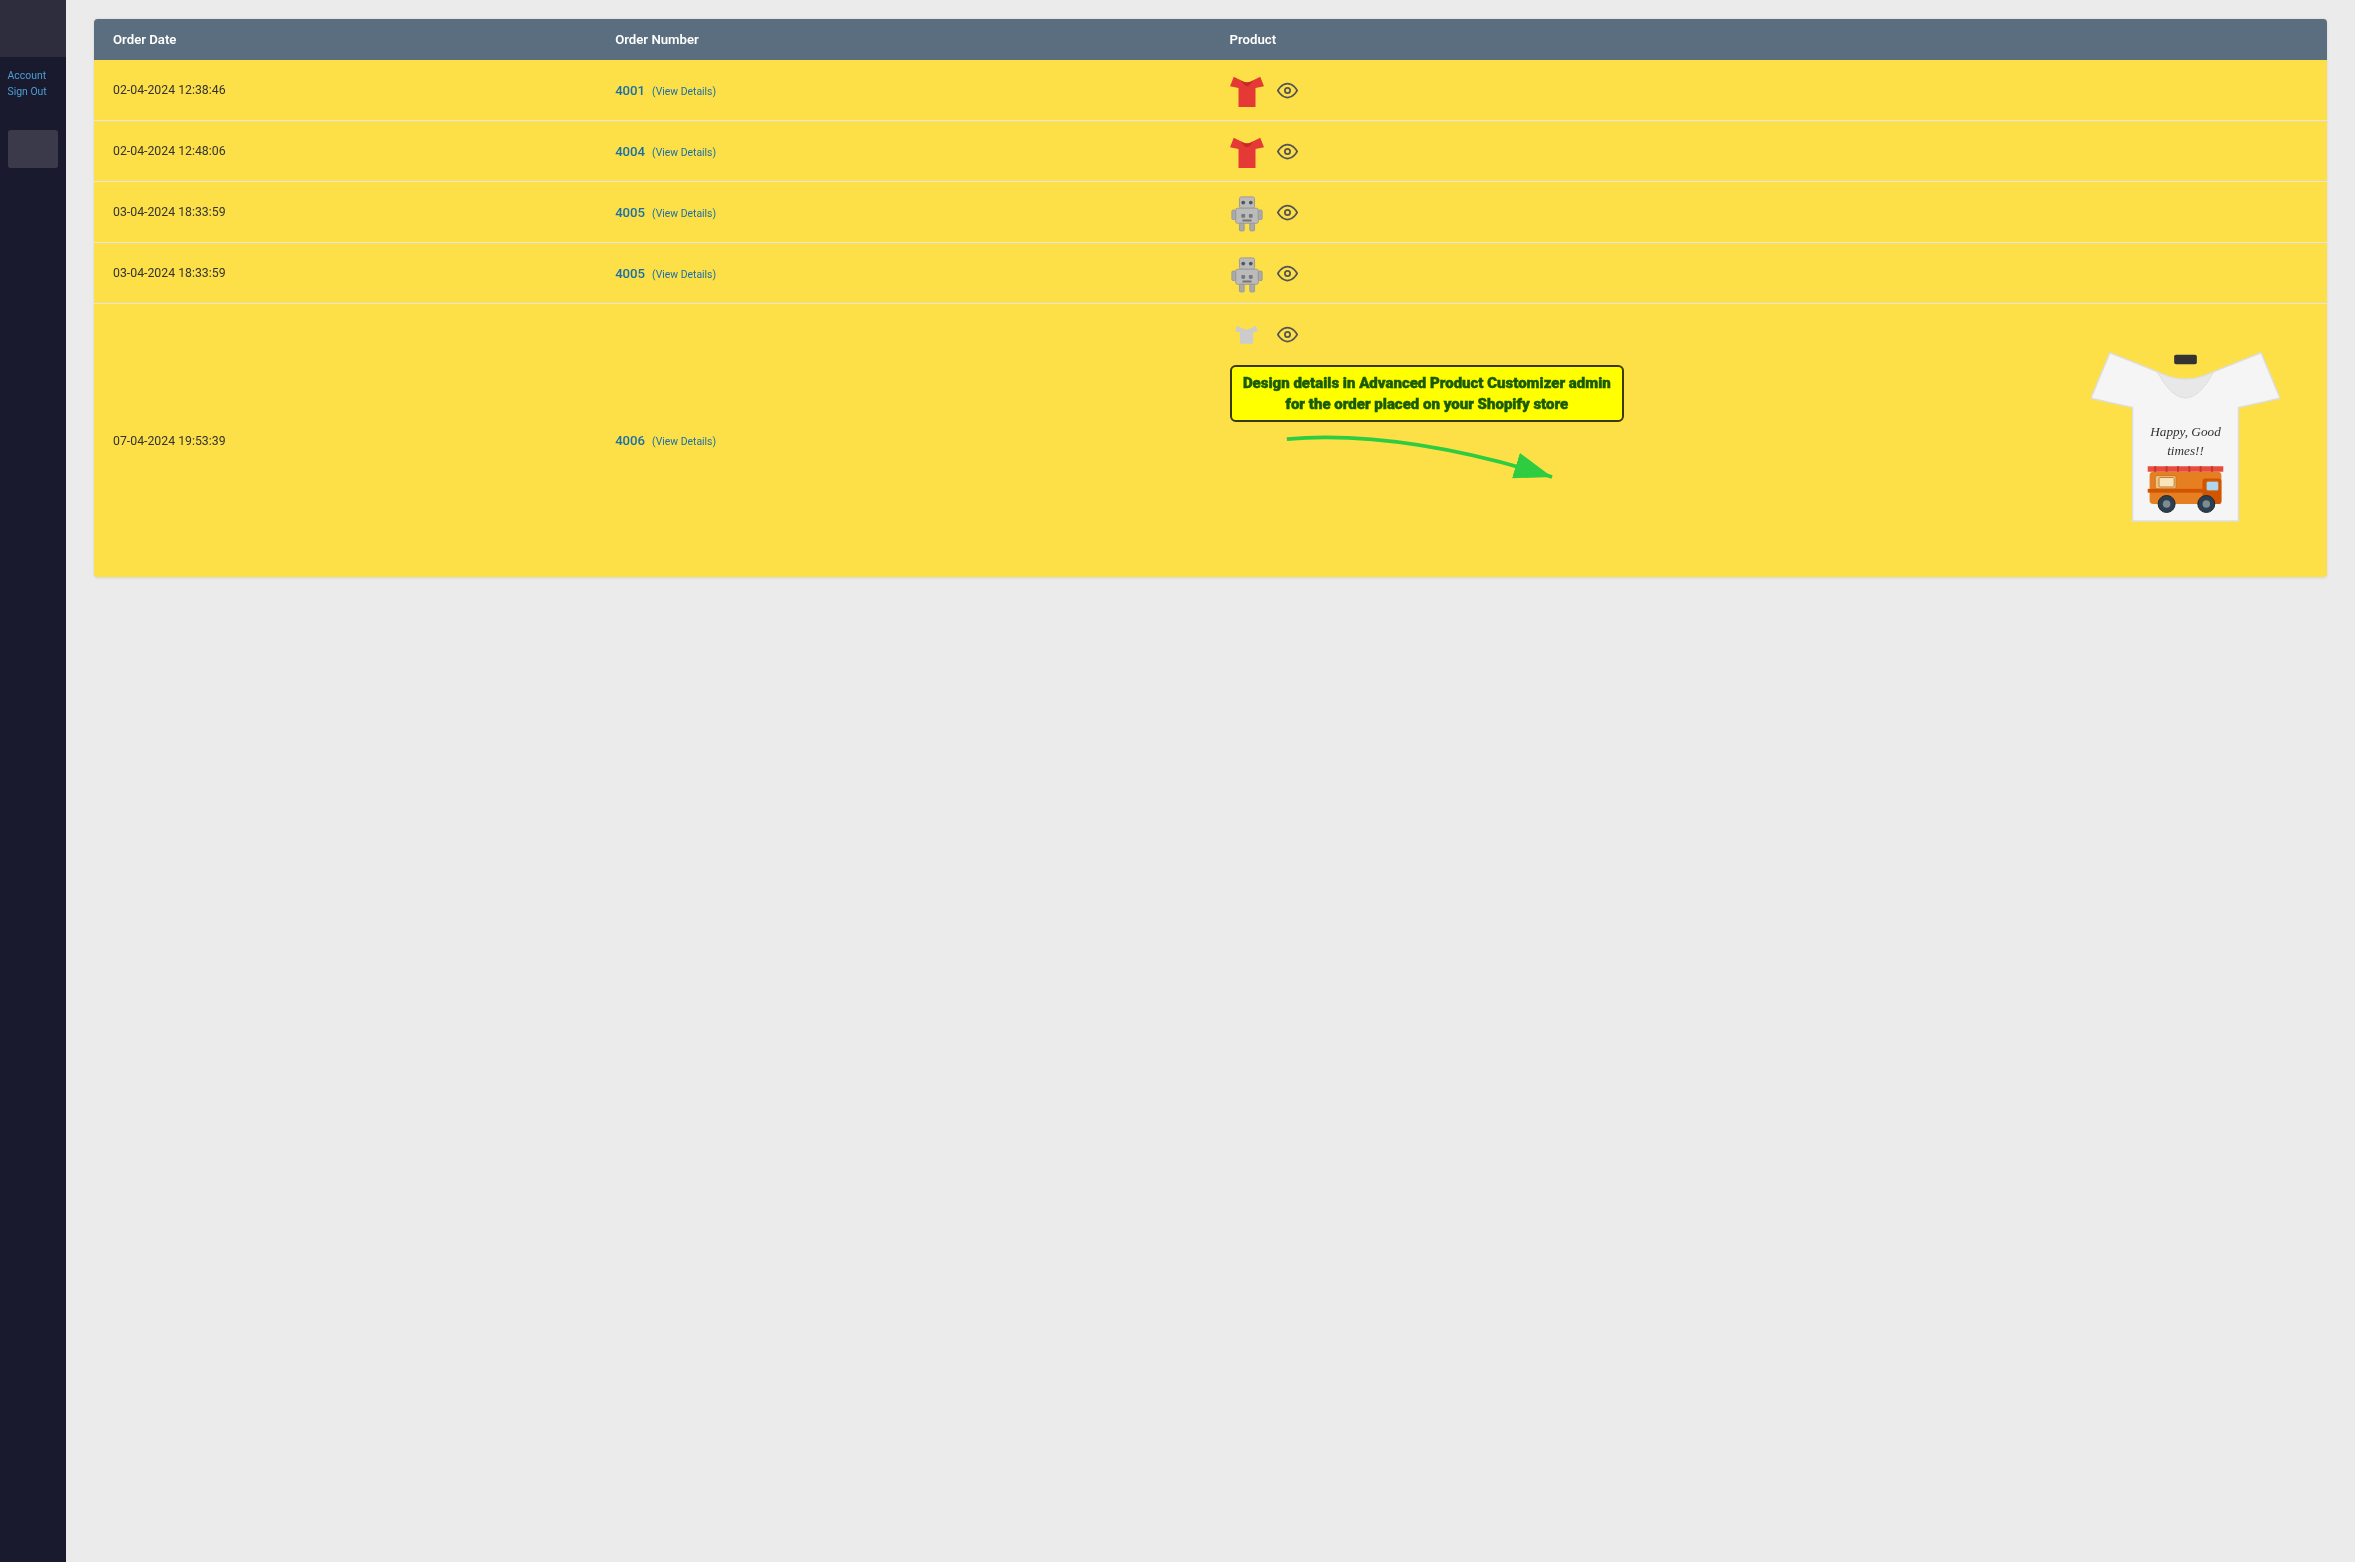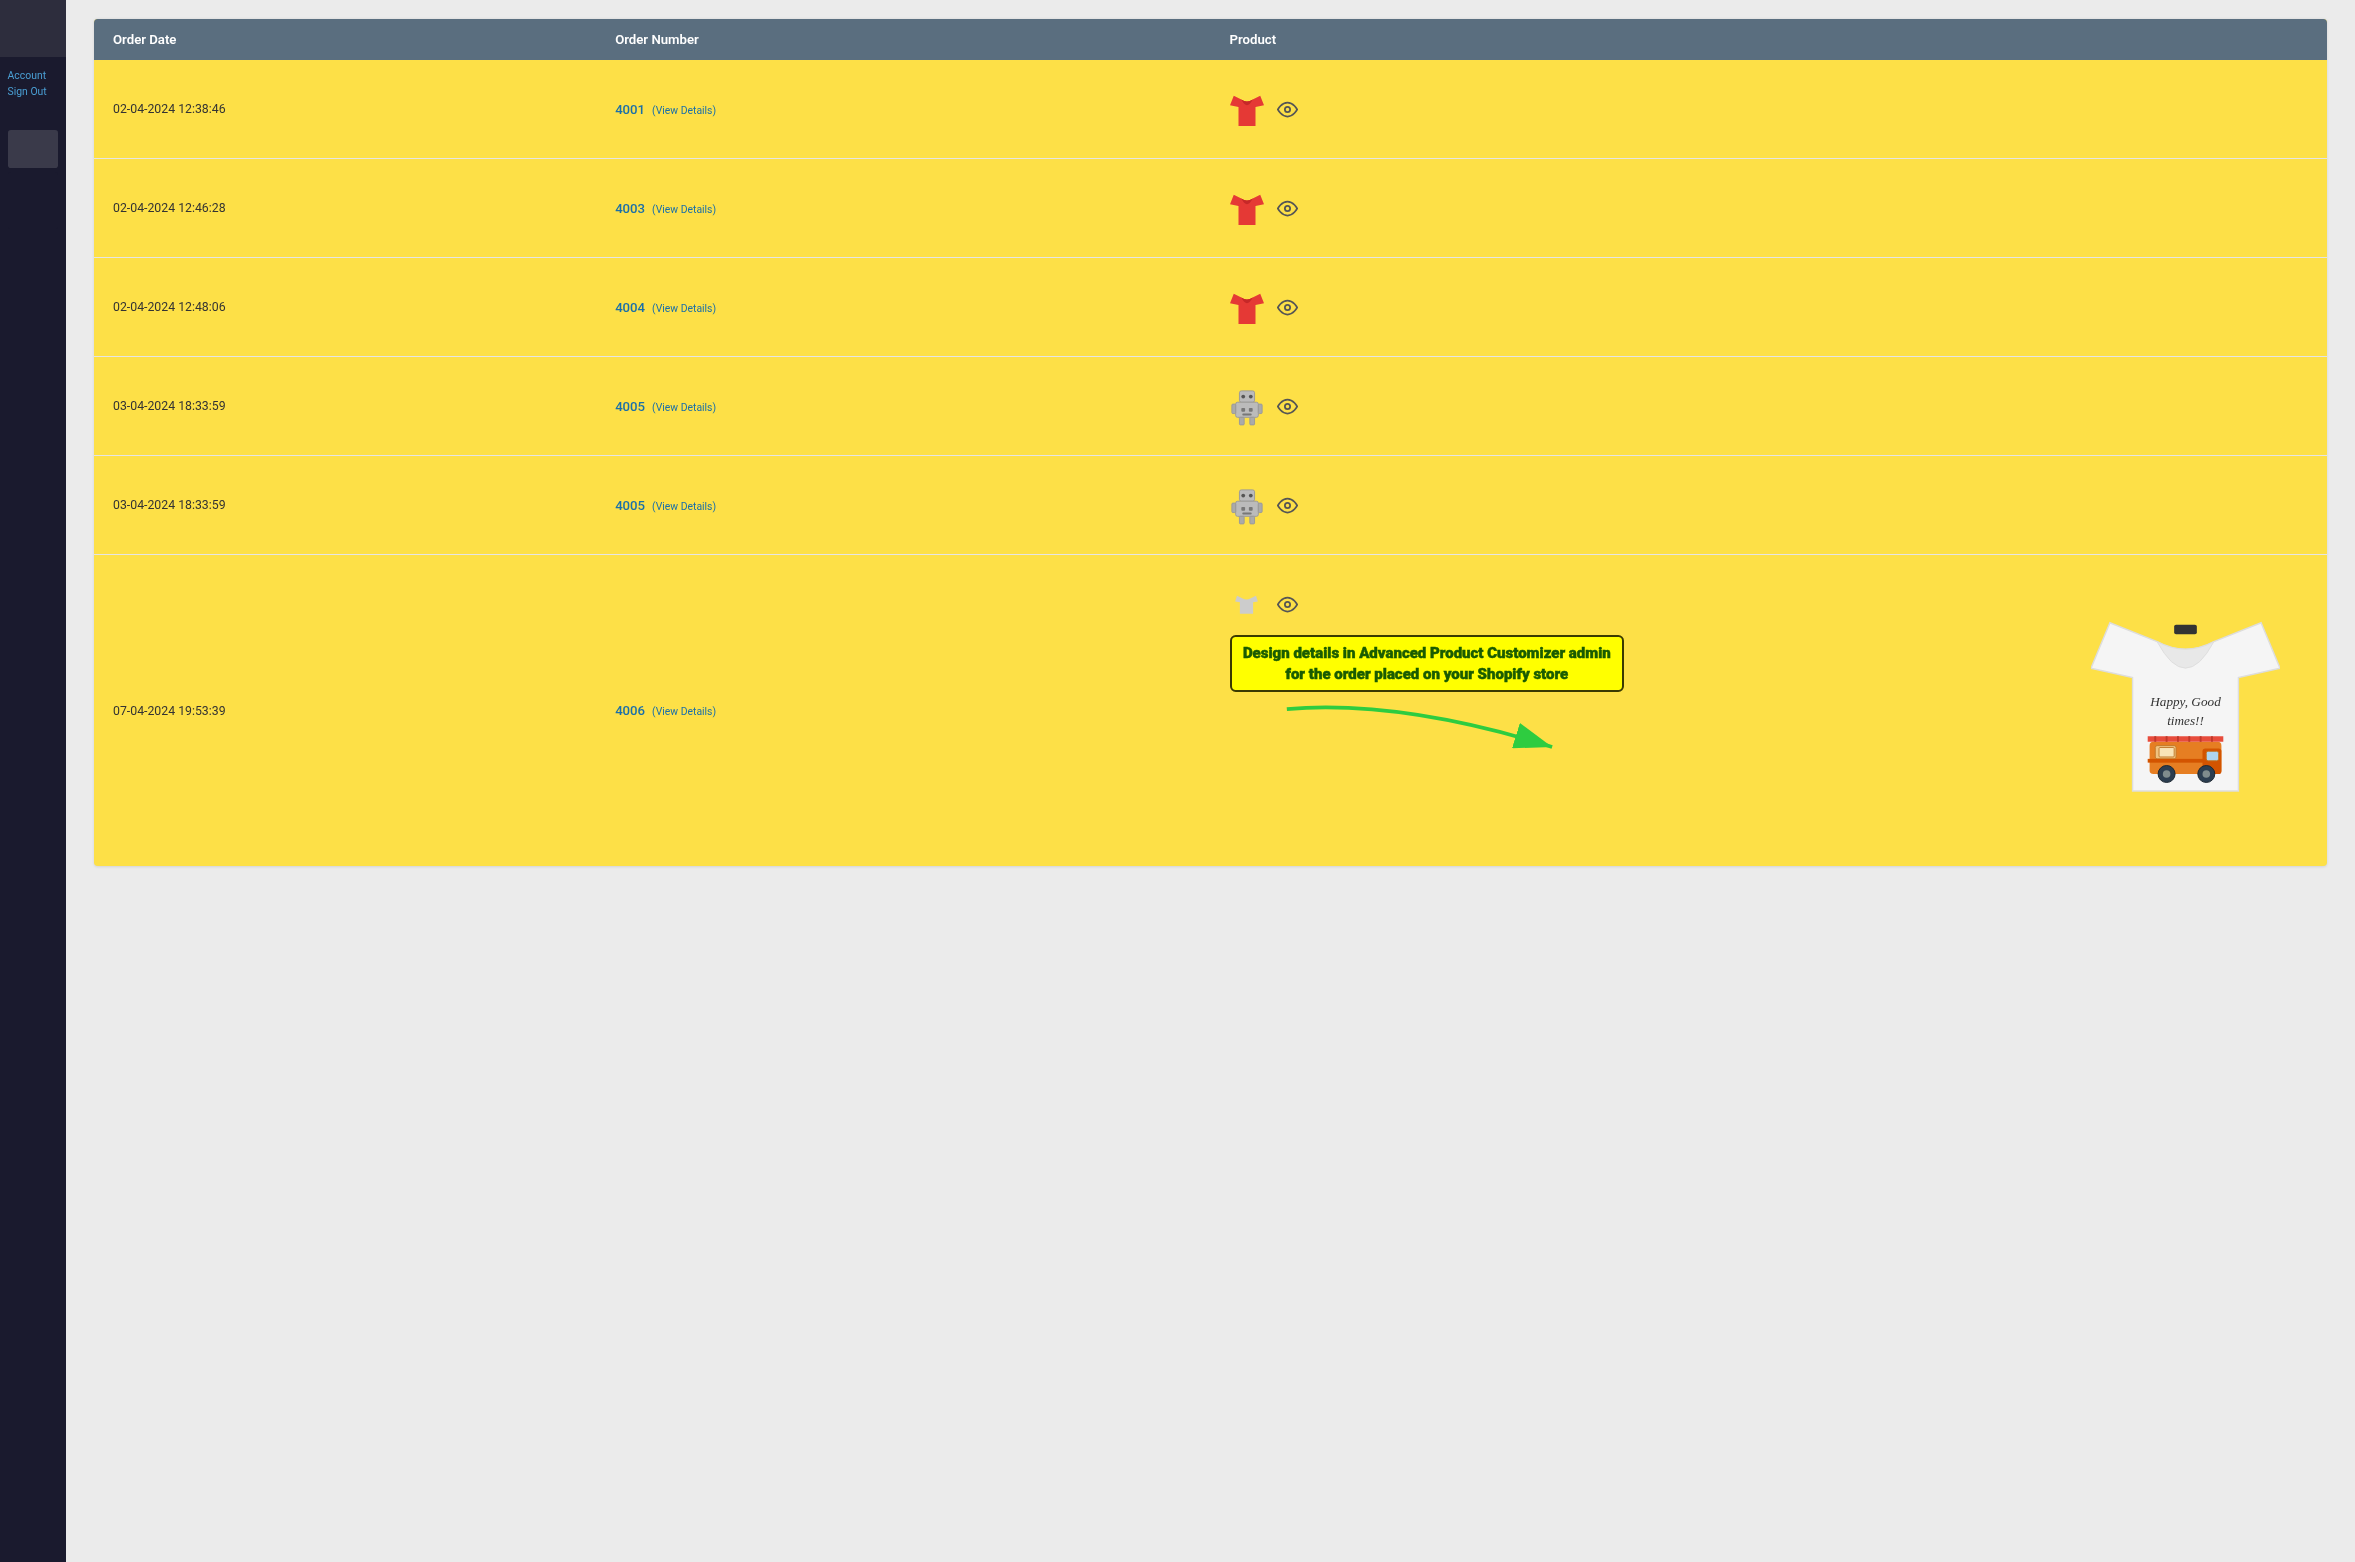--- a/index.html
+++ b/index.html
@@ -92,21 +92,21 @@
 
     .orders-table tbody tr {
       border-bottom: 0.9px solid #e5e5e5;
     }
 
     .orders-table tbody tr:last-child {
       border-bottom: none;
     }
 
     .orders-table tbody td {
-      padding: 28px 19px;
+      padding: 9px 19px;
       font-size: 12.3px;
       color: #333;
       vertical-align: middle;
     }
 
     .order-number-link {
       color: #1a6fa8;
       text-decoration: none;
       font-size: 13.2px;
       font-weight: 500;
@@ -210,43 +210,20 @@
           <th>Order Number</th>
           <th>Product</th>
         </tr>
       </thead>
       <tbody id="table-body">
 
       <tr>
       <td class="order-date-cell">02-04-2024 12:38:46</td>
       <td class="order-number-cell">
         <a class="order-number-link">4001</a>
-        <a class="view-details-link">(View Details)</a>
-      </td>
-      <td class="col-product">
-        <div class="product-cell">
-          <div class="product-thumbnail">
-                  <svg viewBox="0 0 36 44" width="34" height="42" xmlns="http://www.w3.org/2000/svg">
-    <path d="M4,8 L0,18 L9,20 L9,40 L27,40 L27,20 L36,18 L32,8 L24,12 Q18,16 12,12 Z" fill="#e53935"></path>
-    <path d="M12,12 Q18,16 24,12 Q21,18 18,18 Q15,18 12,12 Z" fill="#c62828"></path>
-  </svg>
-                </div>
-          <span class="eye-icon-btn">
-                  <svg viewBox="0 0 24 24" width="21" height="21" xmlns="http://www.w3.org/2000/svg" fill="none" stroke="#555" stroke-width="2">
-    <path d="M1 12s4-8 11-8 11 8 11 8-4 8-11 8-11-8-11-8z"></path>
-    <circle cx="12" cy="12" r="3"></circle>
-  </svg>
-                </span>
-        </div>
-      </td>
-    </tr>
-          <tr>
-      <td class="order-date-cell">02-04-2024 12:46:28</td>
-      <td class="order-number-cell">
-        <a class="order-number-link">4003</a>
         <a class="view-details-link">(View Details)</a>
       </td>
       <td class="col-product">
         <div class="product-cell">
           <div class="product-thumbnail">
                   <svg viewBox="0 0 36 44" width="34" height="42" xmlns="http://www.w3.org/2000/svg">
     <path d="M4,8 L0,18 L9,20 L9,40 L27,40 L27,20 L36,18 L32,8 L24,12 Q18,16 12,12 Z" fill="#e53935"></path>
     <path d="M12,12 Q18,16 24,12 Q21,18 18,18 Q15,18 12,12 Z" fill="#c62828"></path>
   </svg>
                 </div>

